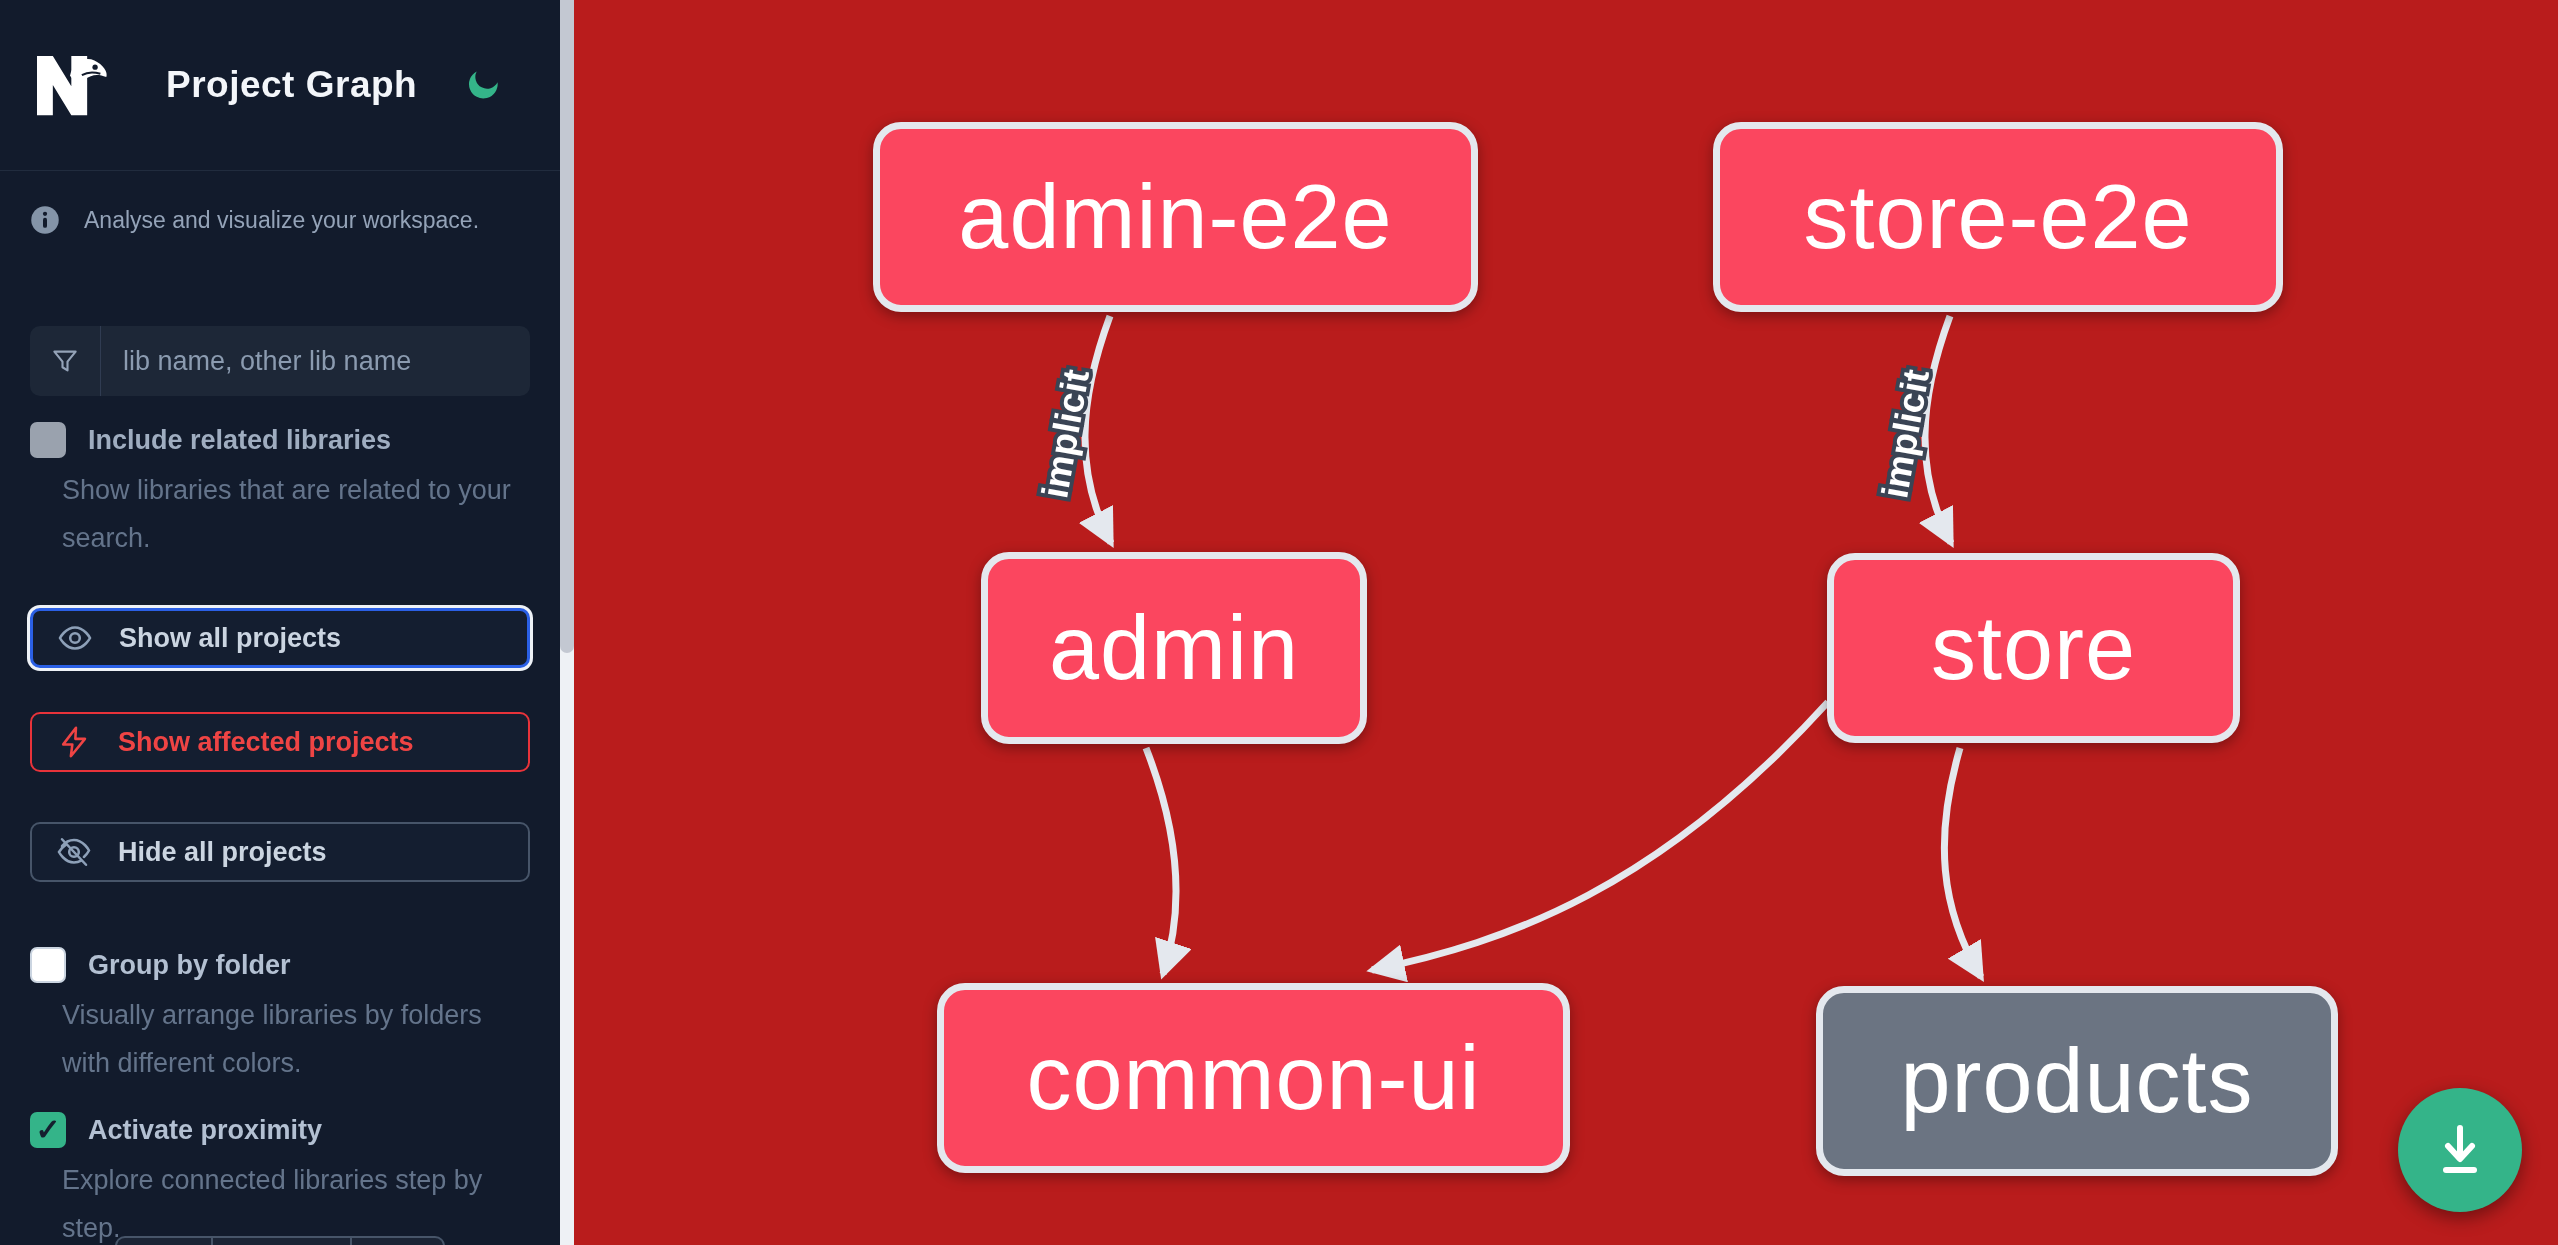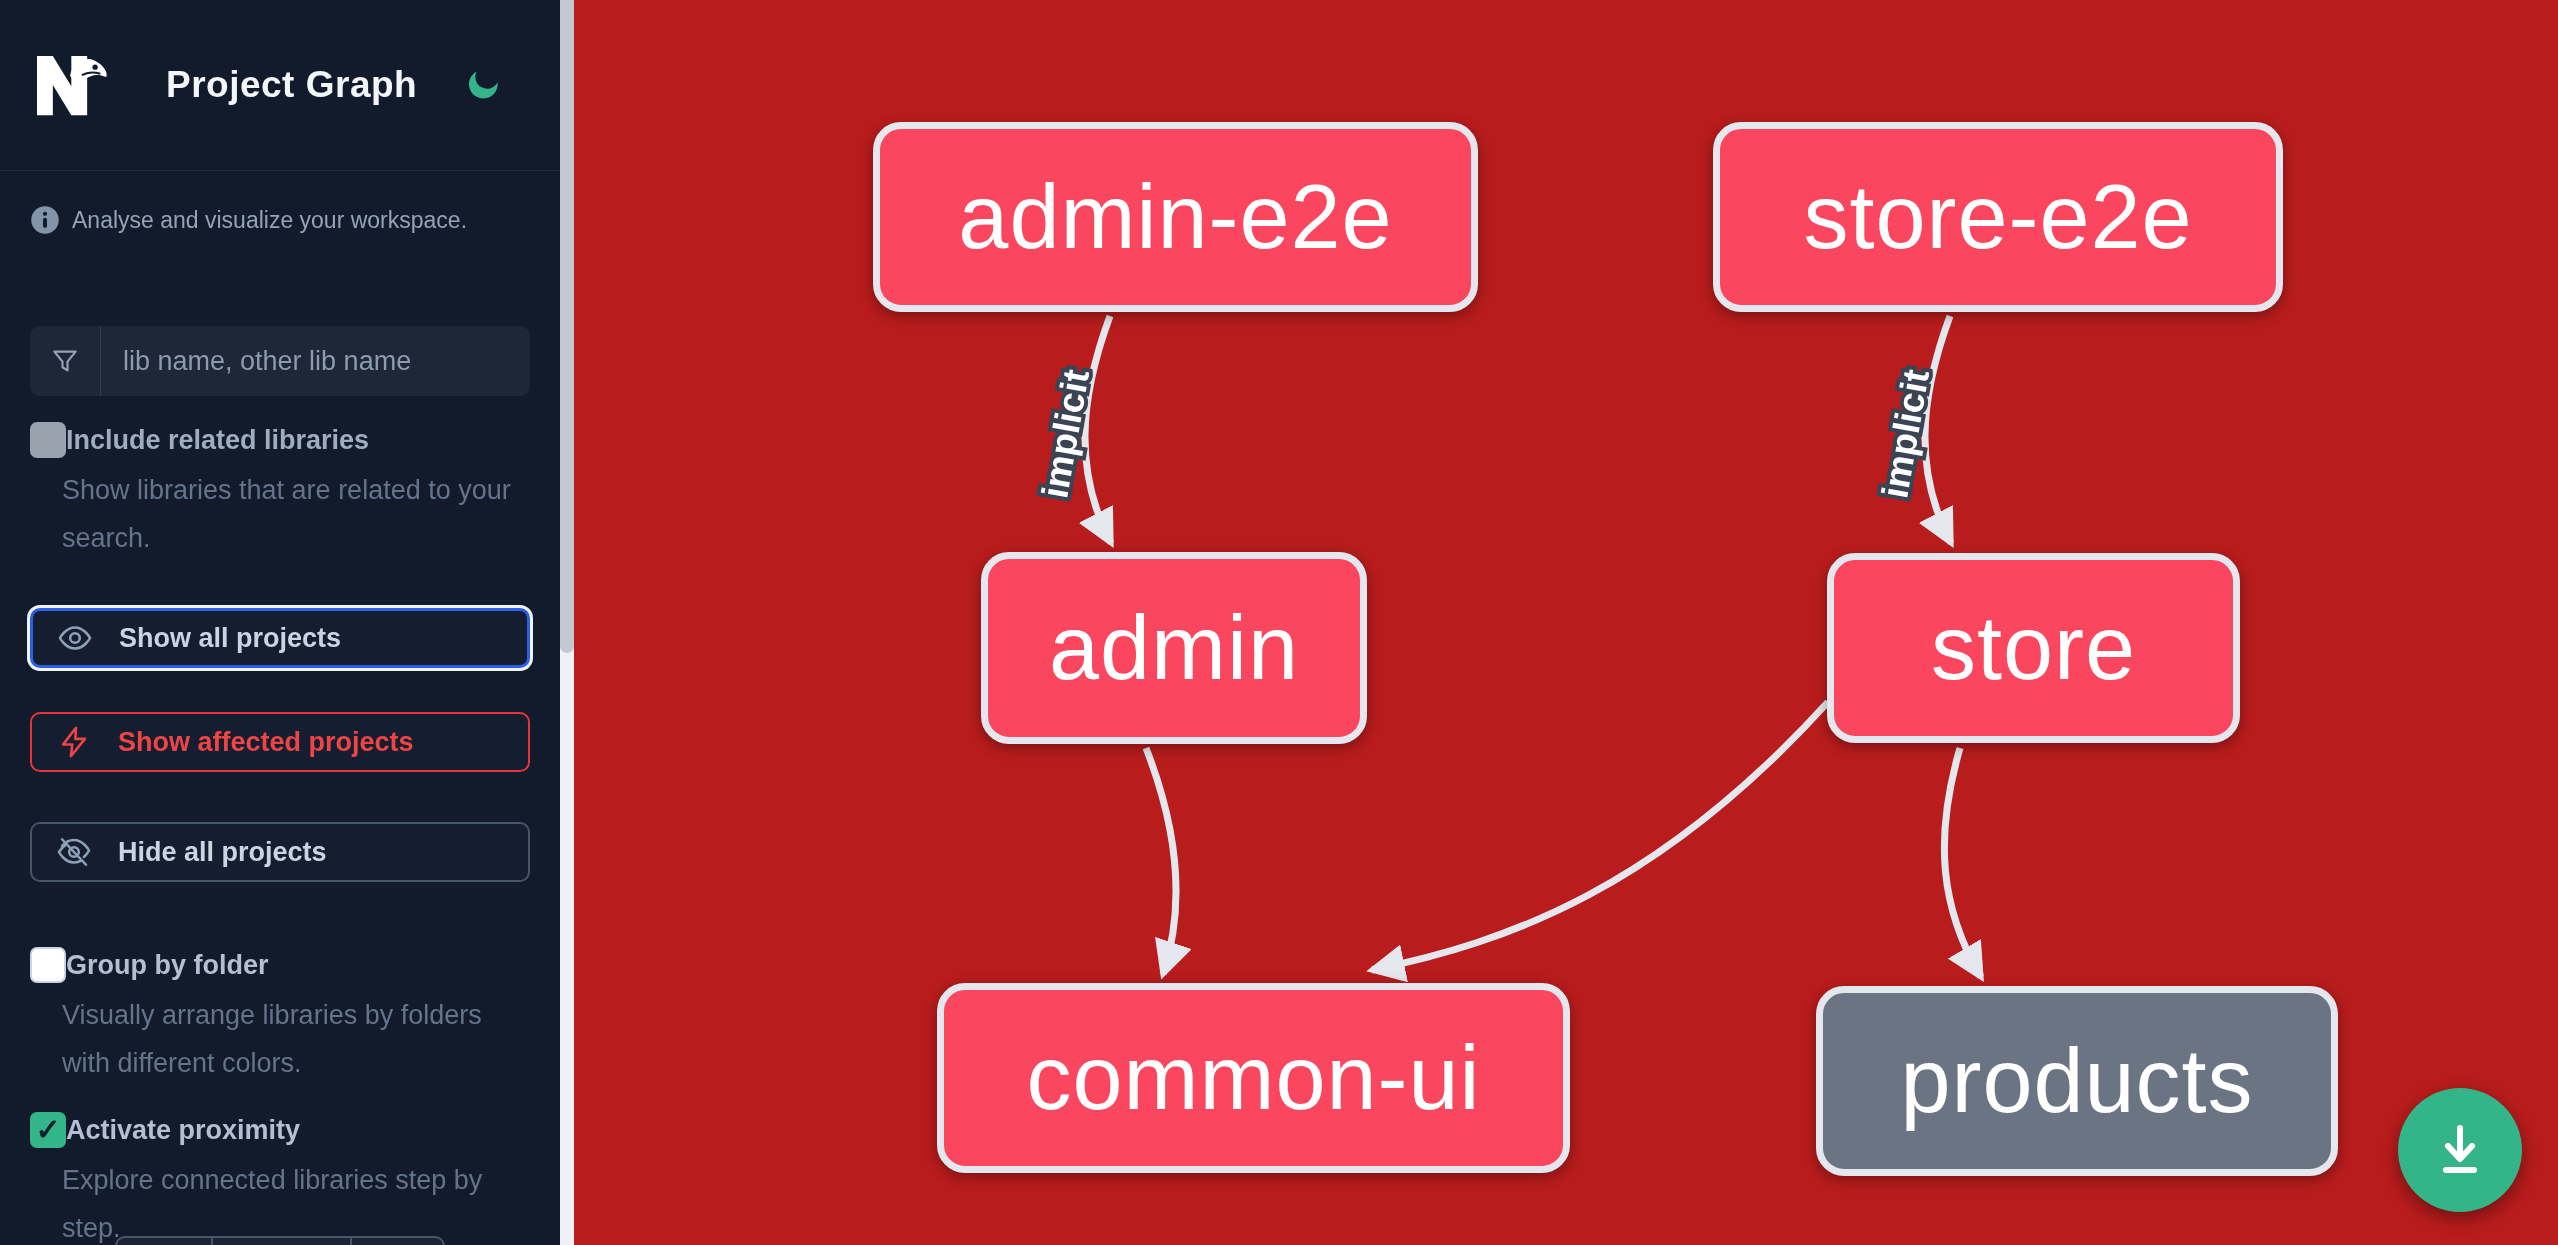--- a/index.html
+++ b/index.html
@@ -8,32 +8,32 @@
 
   
   #sidebar{position:absolute;left:0;top:0;width:560px;height:1245px;background:#121b2c;}
   #sidebar-header{position:absolute;left:0;top:0;width:560px;height:170px;
       border-bottom:1px solid #212c3e;display:flex;align-items:center;}
   #nx-logo{width:80px;height:66px;margin-left:30px;}
   #app-title{margin-left:56px;font-size:37px;font-weight:700;color:#f3f6fa;letter-spacing:.5px;}
   #theme-toggle{margin-left:46px;width:40px;height:40px;cursor:pointer;}
 
   .side-block{position:absolute;left:30px;width:500px;}
-  #tagline-row{top:205px;display:flex;align-items:center;gap:12px;}
+  #tagline-row{top:205px;display:flex;align-items:center;gap:24px;}
   #tagline-row .txt{font-size:23px;color:#94a3b8;}
 
   #search-box{top:326px;height:70px;background:#1d2737;border-radius:10px;
       display:flex;align-items:center;}
   #search-icon-cell{width:70px;height:70px;display:flex;align-items:center;justify-content:center;
       border-right:1px solid #303c52;}
   #search-input{flex:1;height:66px;background:transparent;border:none;outline:none;
       font-size:27px;color:#cbd5e1;padding:0 22px;font-family:"Liberation Sans",sans-serif;}
   #search-input::placeholder{color:#8b9bb0;}
 
-  .toggle-block .row{display:flex;align-items:flex-start;}
+  .toggle-block .row{display:flex;align-items:flex-start;gap:22px;}
   .checkbox{width:36px;height:36px;border-radius:7px;flex:0 0 auto;margin-top:2px;
       display:flex;align-items:center;justify-content:center;}
   .checkbox.muted{background:#9aa2ae;}
   .checkbox.white{background:#ffffff;border:2px solid #cbd5e1;box-sizing:border-box;}
   .checkbox.checked{background:#34b489;color:#15202f;font-size:30px;font-weight:900;line-height:1;}
   .toggle-label{font-size:27px;font-weight:600;color:#b3c0d2;line-height:40px;}
   .toggle-desc{margin-left:32px;margin-top:6px;width:472px;font-size:27px;line-height:48px;color:#64748b;}
   #toggle-related{top:420px;}
   #toggle-folder{top:945px;}
   #toggle-proximity{top:1110px;}

